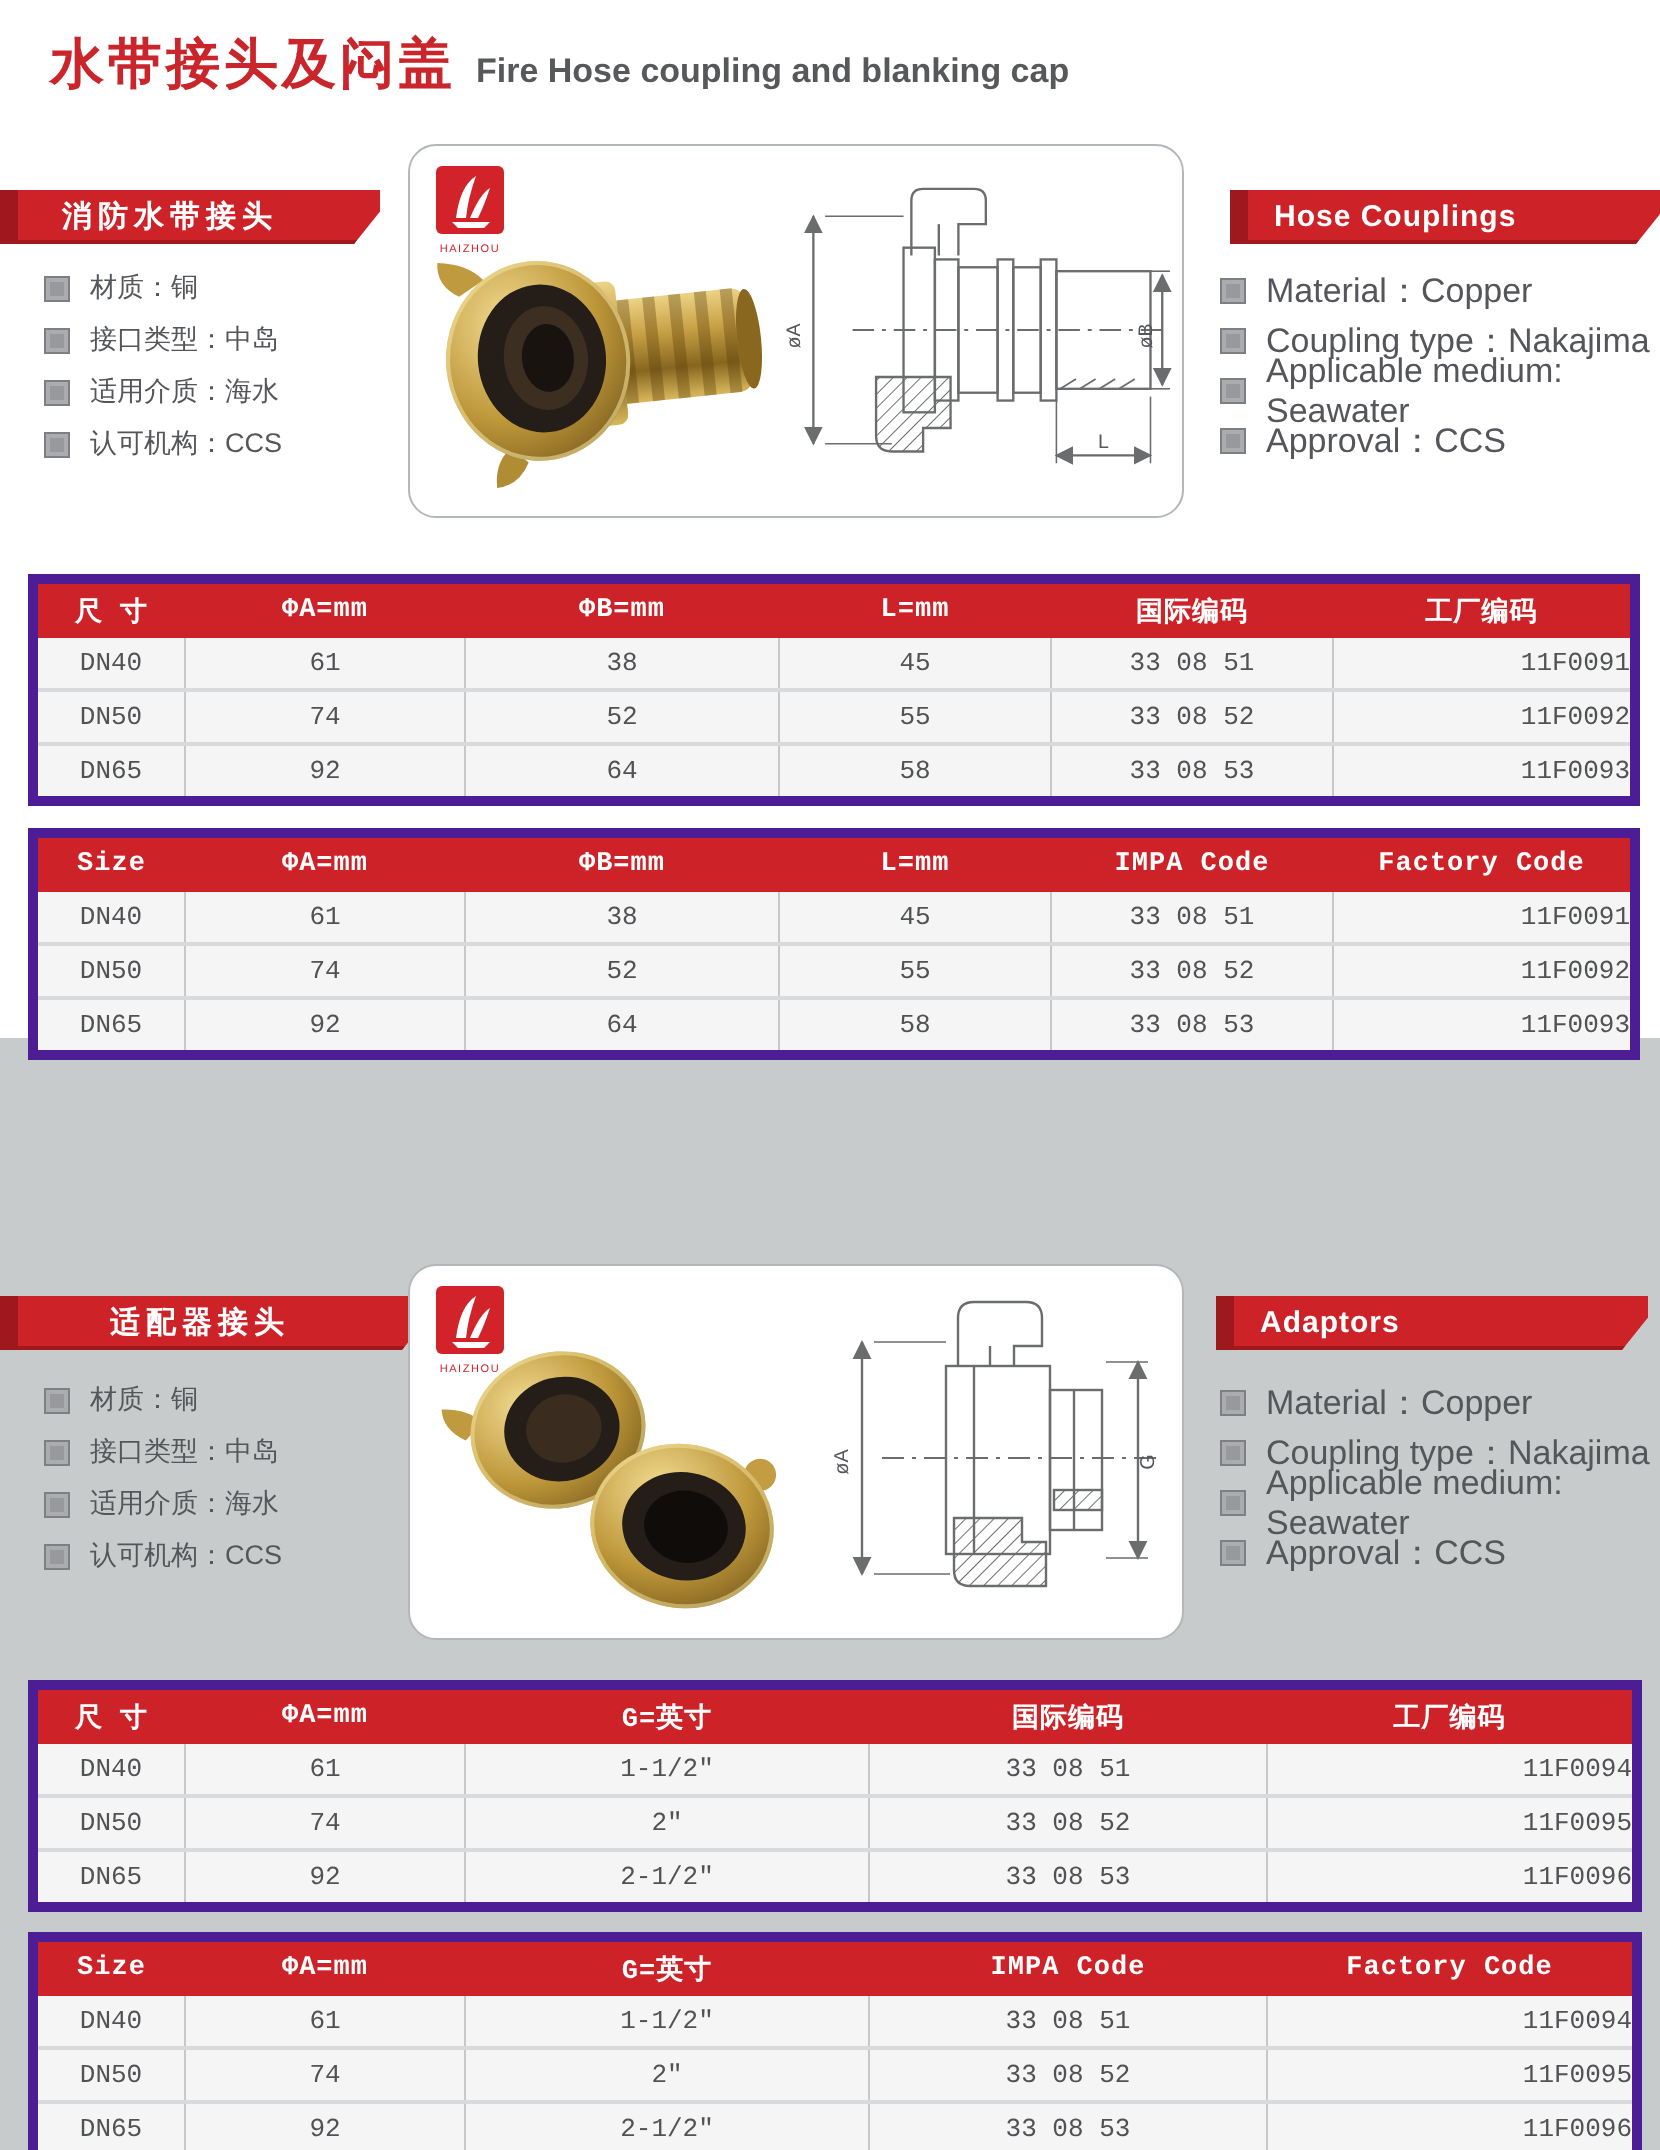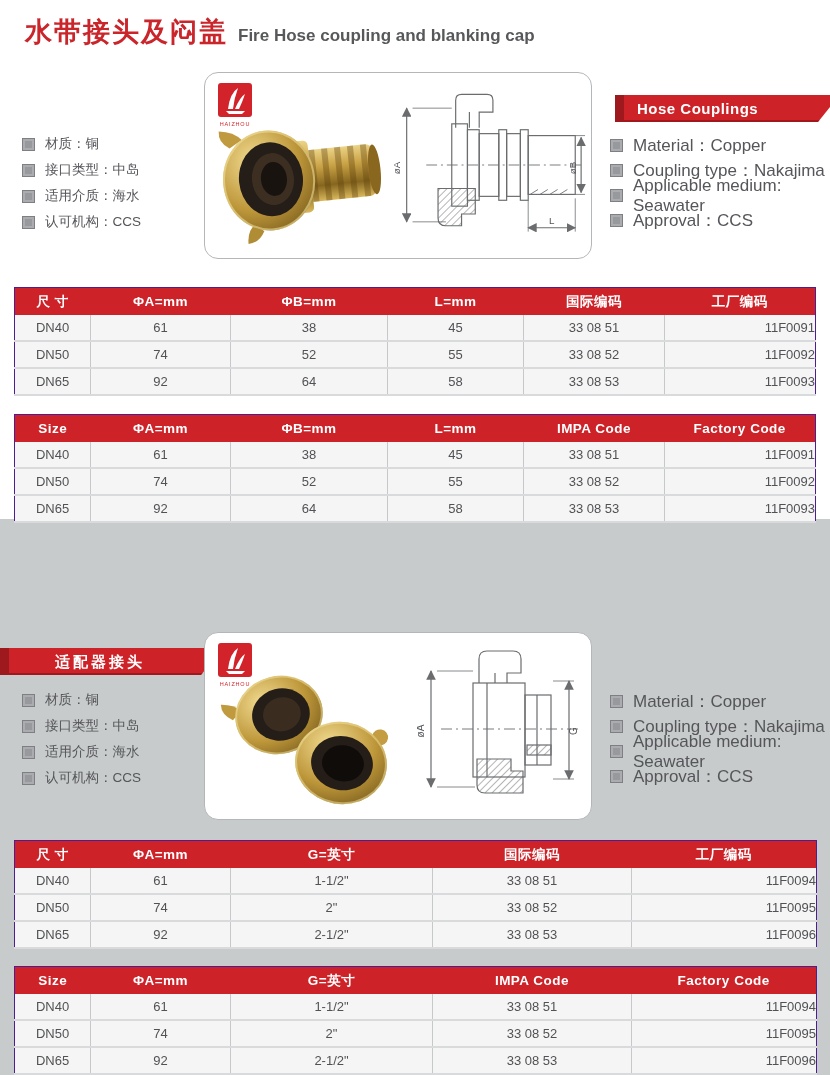--- a/index.html
+++ b/index.html
@@ -35,21 +35,21 @@
   .card1{left:204px;top:72px;height:185px;}
   .card2{left:204px;top:632px;height:186px;}
   .logo{position:absolute;left:12px;top:9px;}
   .photo1{position:absolute;left:12px;top:38px;}
   .draw1{position:absolute;left:186px;top:10px;}
   .photo2{position:absolute;left:8px;top:30px;}
   .draw2{position:absolute;left:212px;top:8px;}
 
   
   table.spec-table{position:absolute;border-collapse:collapse;table-layout:fixed;
-                   border:1px solid #4c1d95;background:#f0abfc;}
+                   border:5px solid #4c1d95;background:#f0abfc;font-family:Liberation Mono, monospace;}
   table.spec-table th{background:#cd2228;color:#fff;font-weight:bold;font-size:13.5px;
                       height:27px;text-align:center;padding:0;letter-spacing:0.5px;}
   table.spec-table td{background:#f5f5f6;color:#515254;font-size:13px;height:25px;text-align:center;
                       padding:0;border-right:1px solid #c6c8c9;border-bottom:2px solid #d9dadb;}
   table.spec-table td:last-child{border-right:none;text-align:right;}
   .t1{left:14px;top:287px;}
   .t2{left:14px;top:414px;}
   .t3{left:14px;top:840px;}
   .t4{left:14px;top:966px;}
 
@@ -68,20 +68,23 @@
 <body>
 
 <div class="page">
 
   <div class="gray-band"></div>
 
   <div class="title">
     <span class="zh">水带接头及闷盖</span><span class="en">Fire Hose coupling and blanking cap</span>
   </div>
 
+  <div class="ribbon b1l">
+    <span>消防水带接头</span>
+  </div>
   <div class="ribbon en b1r">
     <span>Hose Couplings</span>
   </div>
 
   <div class="specs s1l">
     <div class="spec-item">
         <span class="bullet"></span>
         <span class="lbl">材质：铜</span>
       </div>
     <div class="spec-item">
@@ -286,20 +289,23 @@
           <td>58</td>
           <td>33 08 53</td>
           <td>11F0093</td>
         </tr>
       </tbody>
     </table>
 
   <div class="ribbon b2l">
     <span>适配器接头</span>
   </div>
+  <div class="ribbon en b2r">
+    <span>Adaptors</span>
+  </div>
 
   <div class="specs s2l">
     <div class="spec-item">
         <span class="bullet"></span>
         <span class="lbl">材质：铜</span>
       </div>
     <div class="spec-item">
         <span class="bullet"></span>
         <span class="lbl">接口类型：中岛</span>
       </div>

